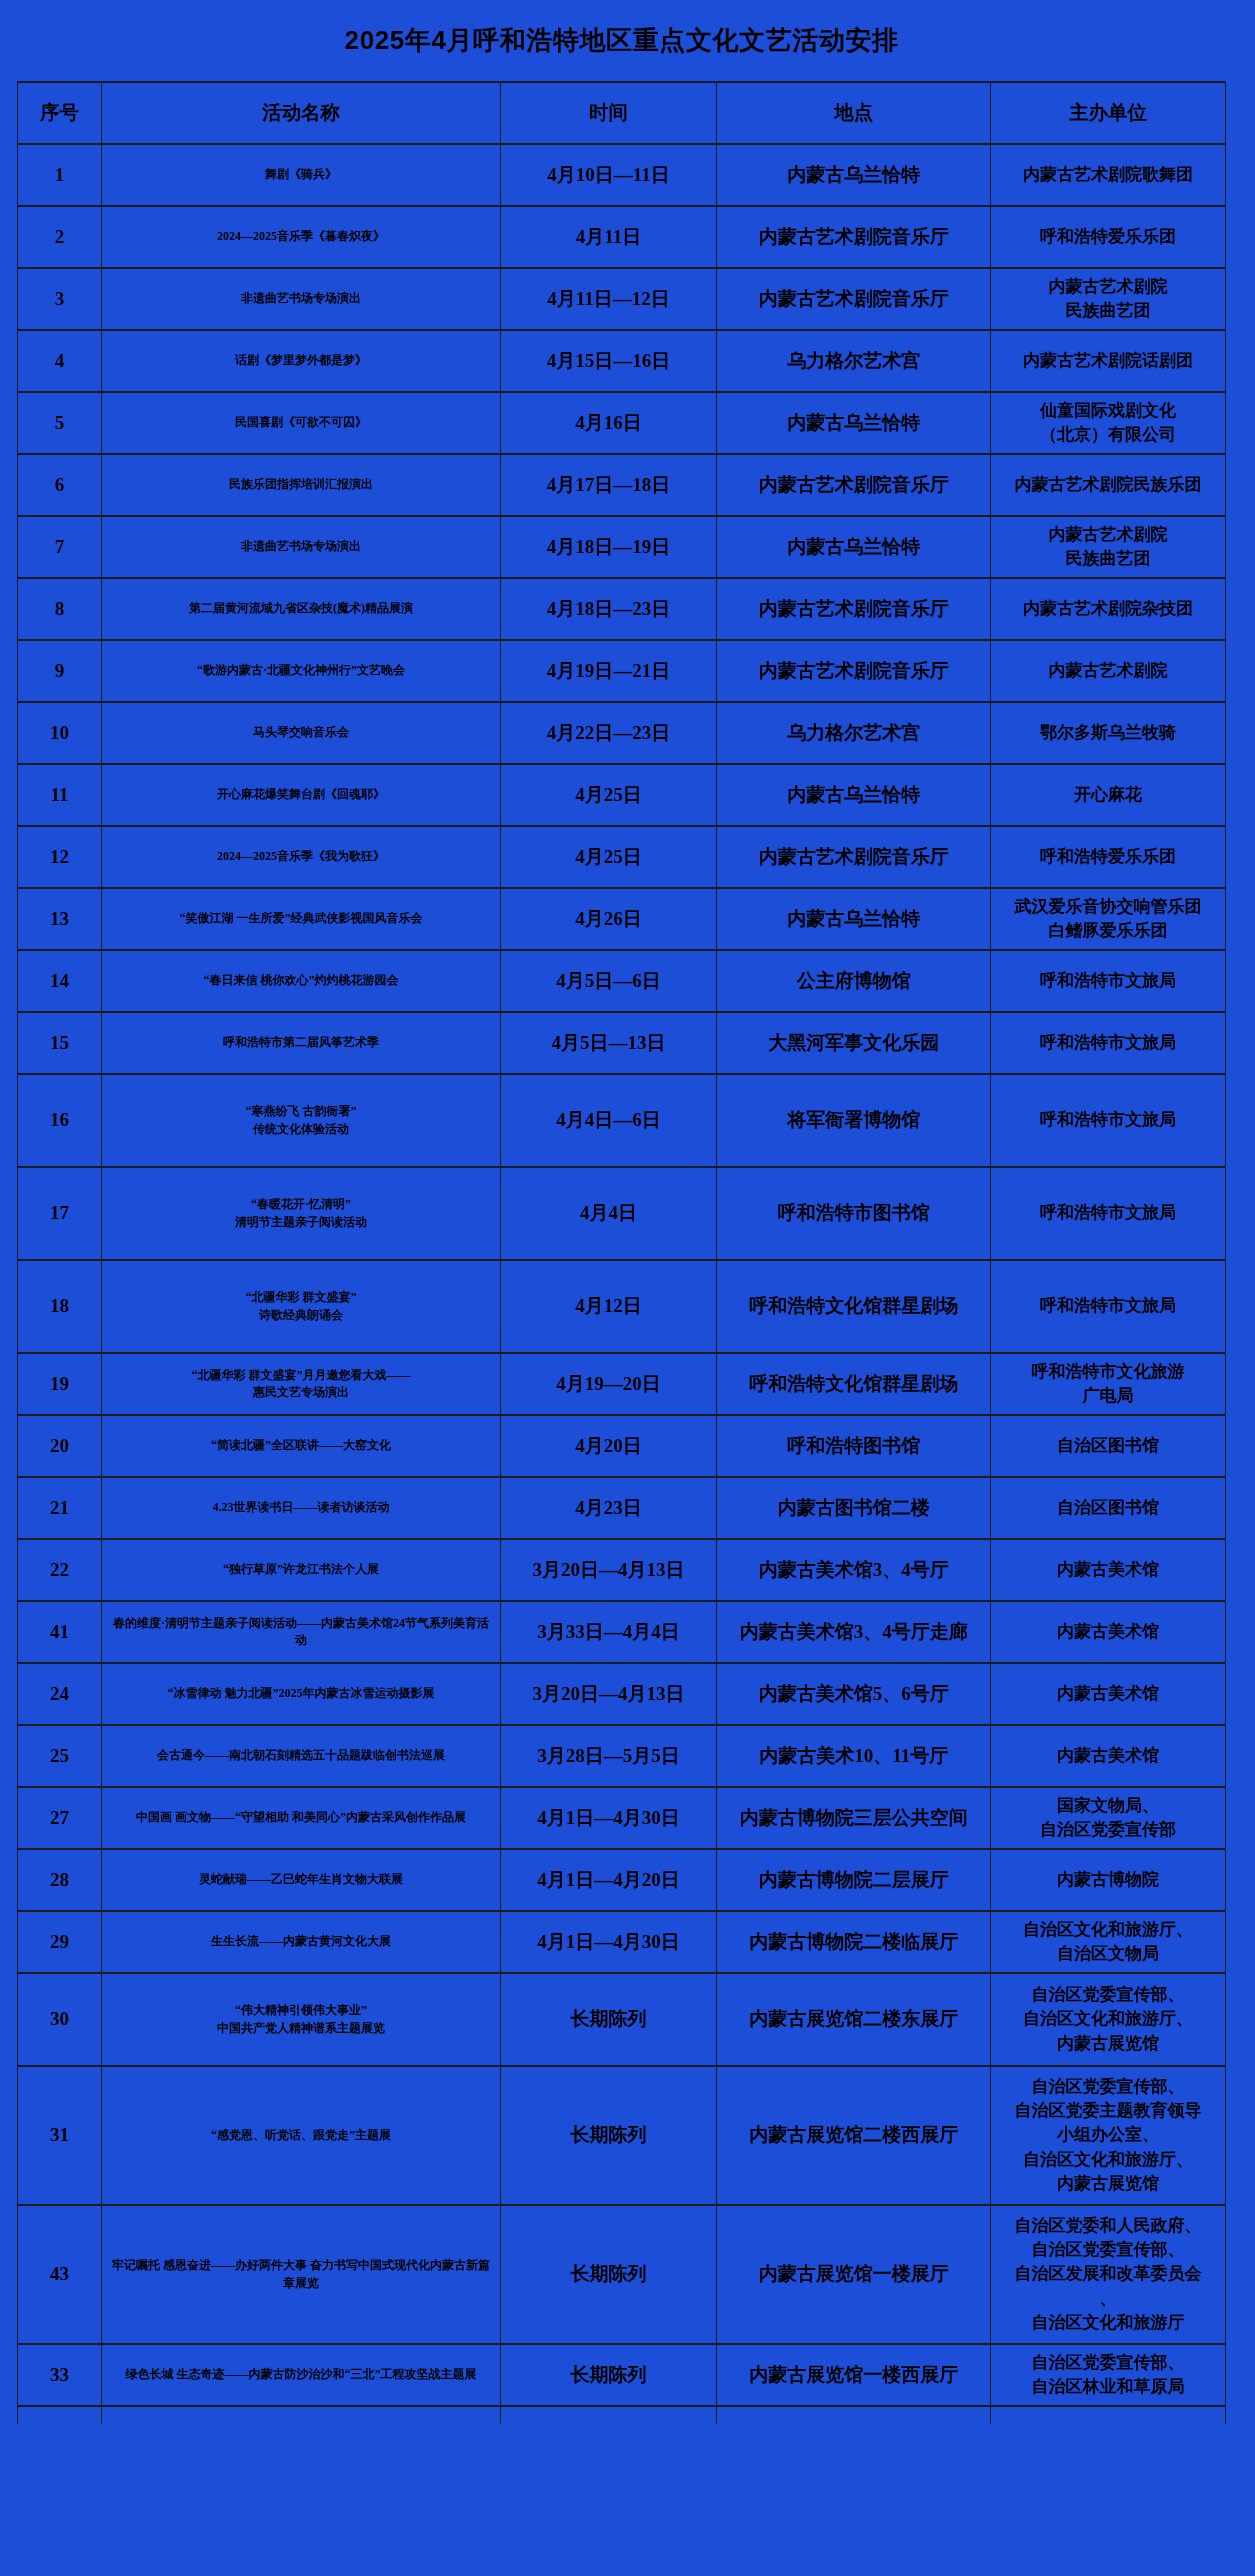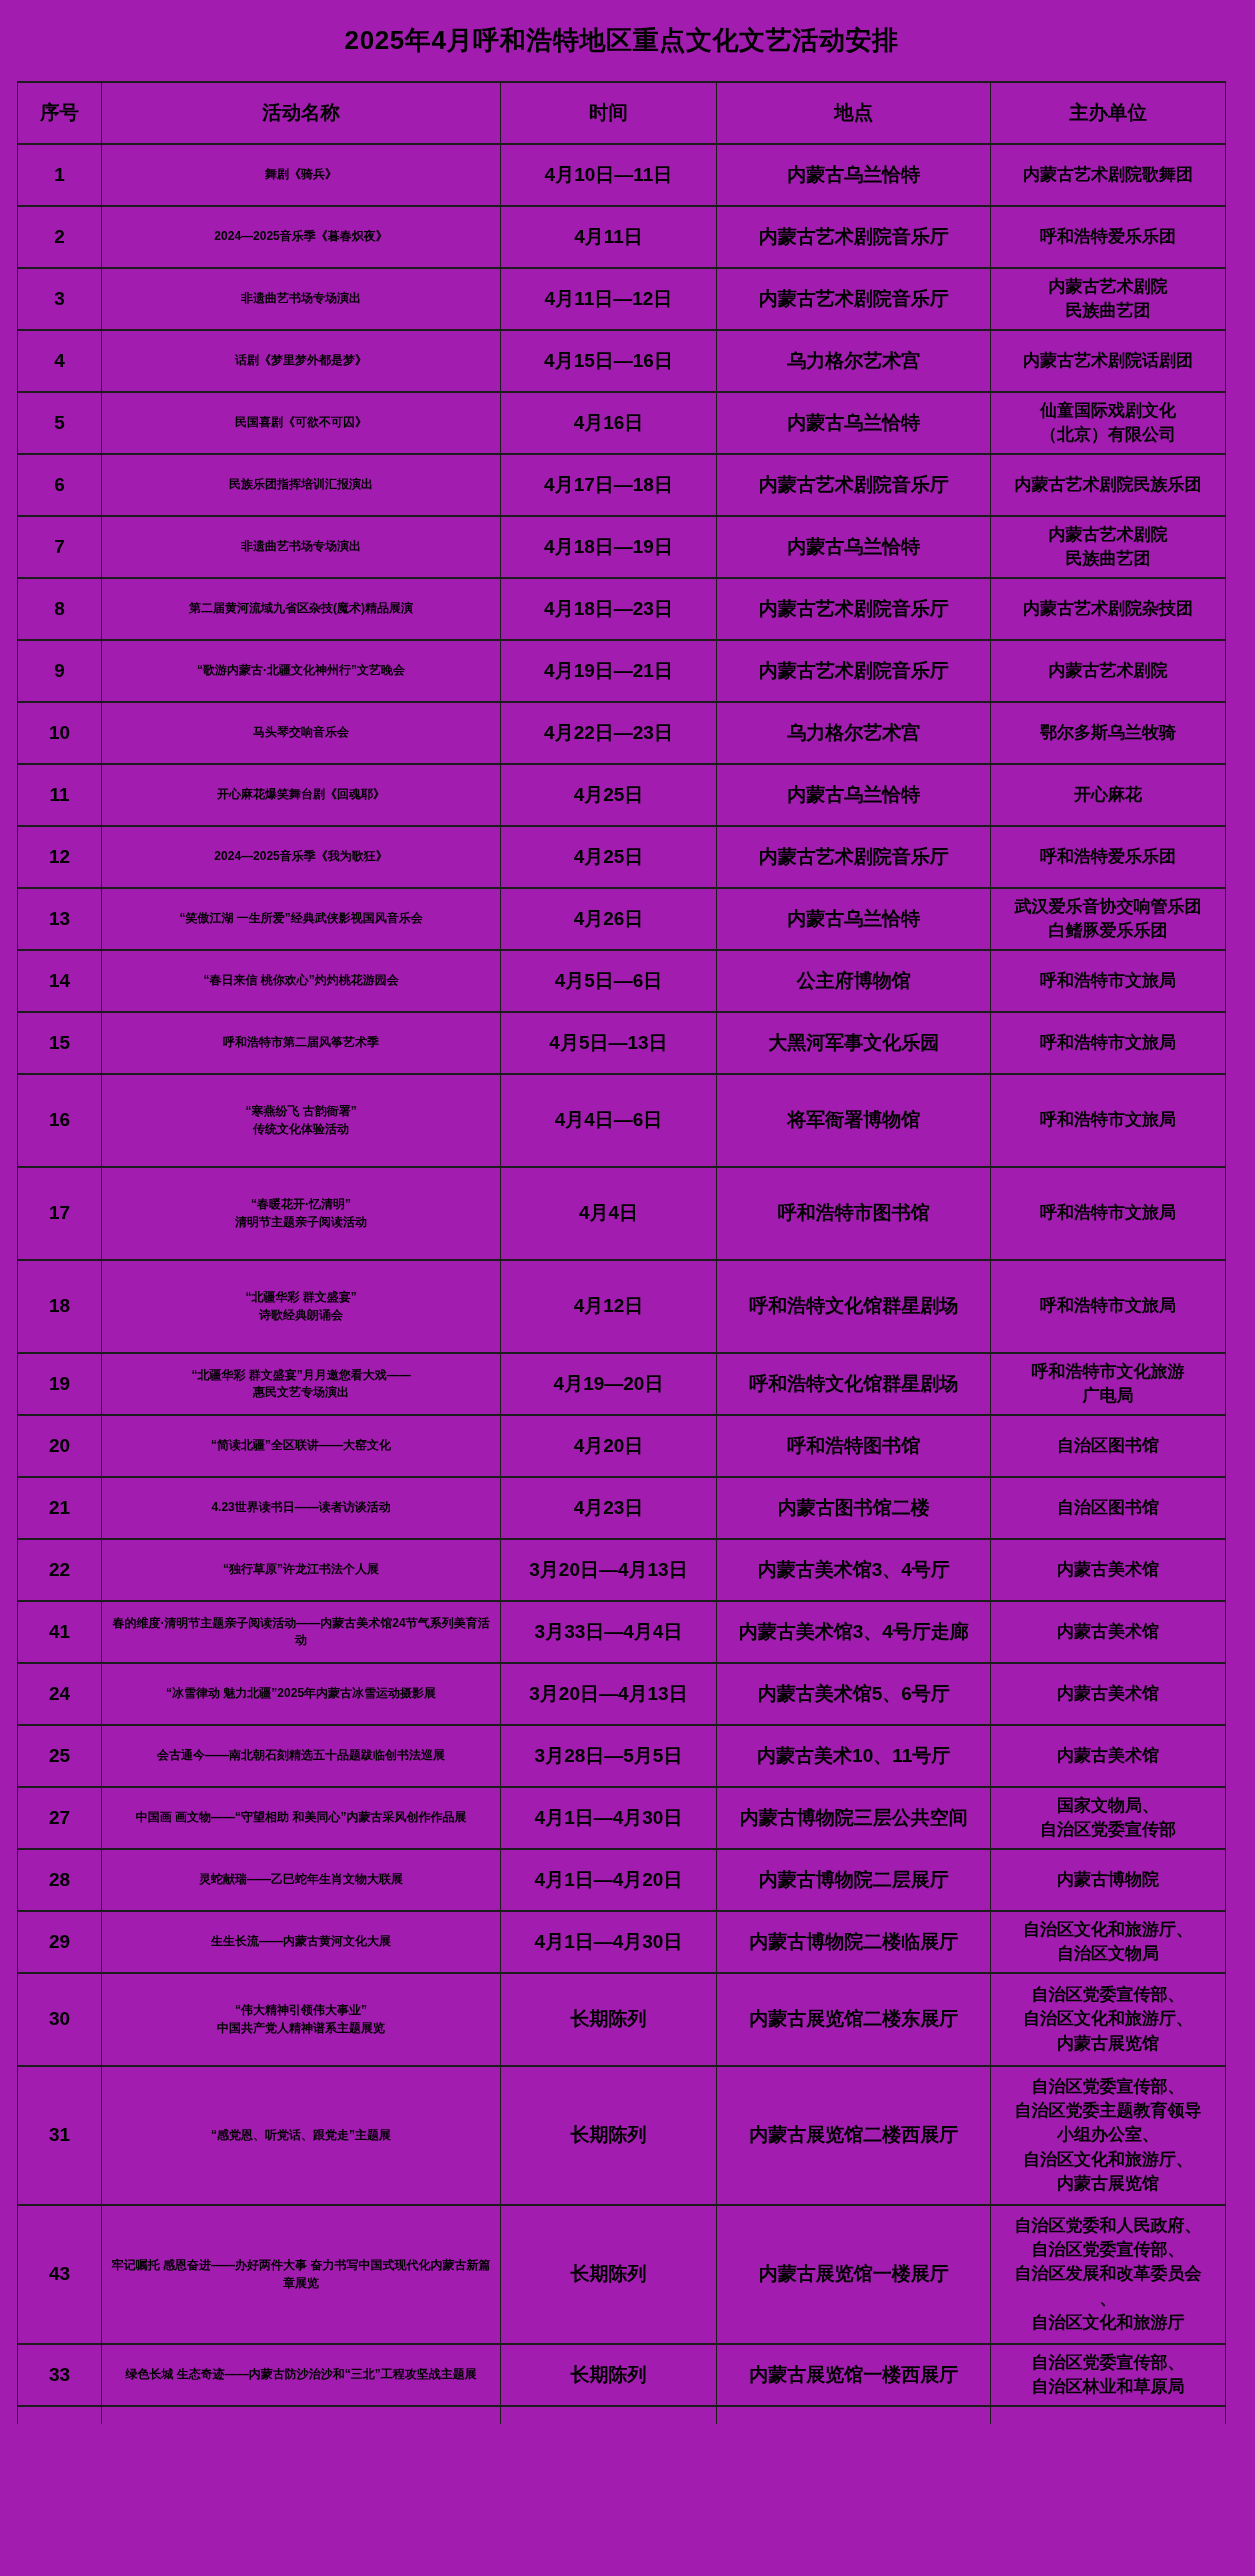--- a/index.html
+++ b/index.html
@@ -4,39 +4,40 @@
 <style>
   html, body {
     margin: 0;
     padding: 0;
     background: #ffffff;
     font-family: "Liberation Sans", "DejaVu Sans", sans-serif;
   }
   .page {
     width: 1256px;
     min-height: 2576px;
-    background: #a21caf;
+    background: #1d4ed8;
     overflow: hidden;
     box-sizing: border-box;
     padding: 0 29.4px 0 16.7px;
   }
   .title {
     height: 81px;
     display: flex;
     align-items: center;
     justify-content: center;
     font-size: 26px;
     font-weight: bold;
     color: #000000;
     letter-spacing: 0.6px;
   }
   table.schedule {
     border-collapse: collapse;
     width: 1209px;
     table-layout: fixed;
+    font-family: Liberation Serif, serif;
   }
   table.schedule col.c-no    { width: 7.0%; }
   table.schedule col.c-name  { width: 33.0%; }
   table.schedule col.c-time  { width: 17.9%; }
   table.schedule col.c-place { width: 22.7%; }
   table.schedule col.c-org   { width: 19.4%; }
   table.schedule th, table.schedule td {
     border-left: 1.1px solid #1c1c1c;
     border-right: 1.1px solid #1c1c1c;
     border-top: 2.2px solid #1c1c1c;

